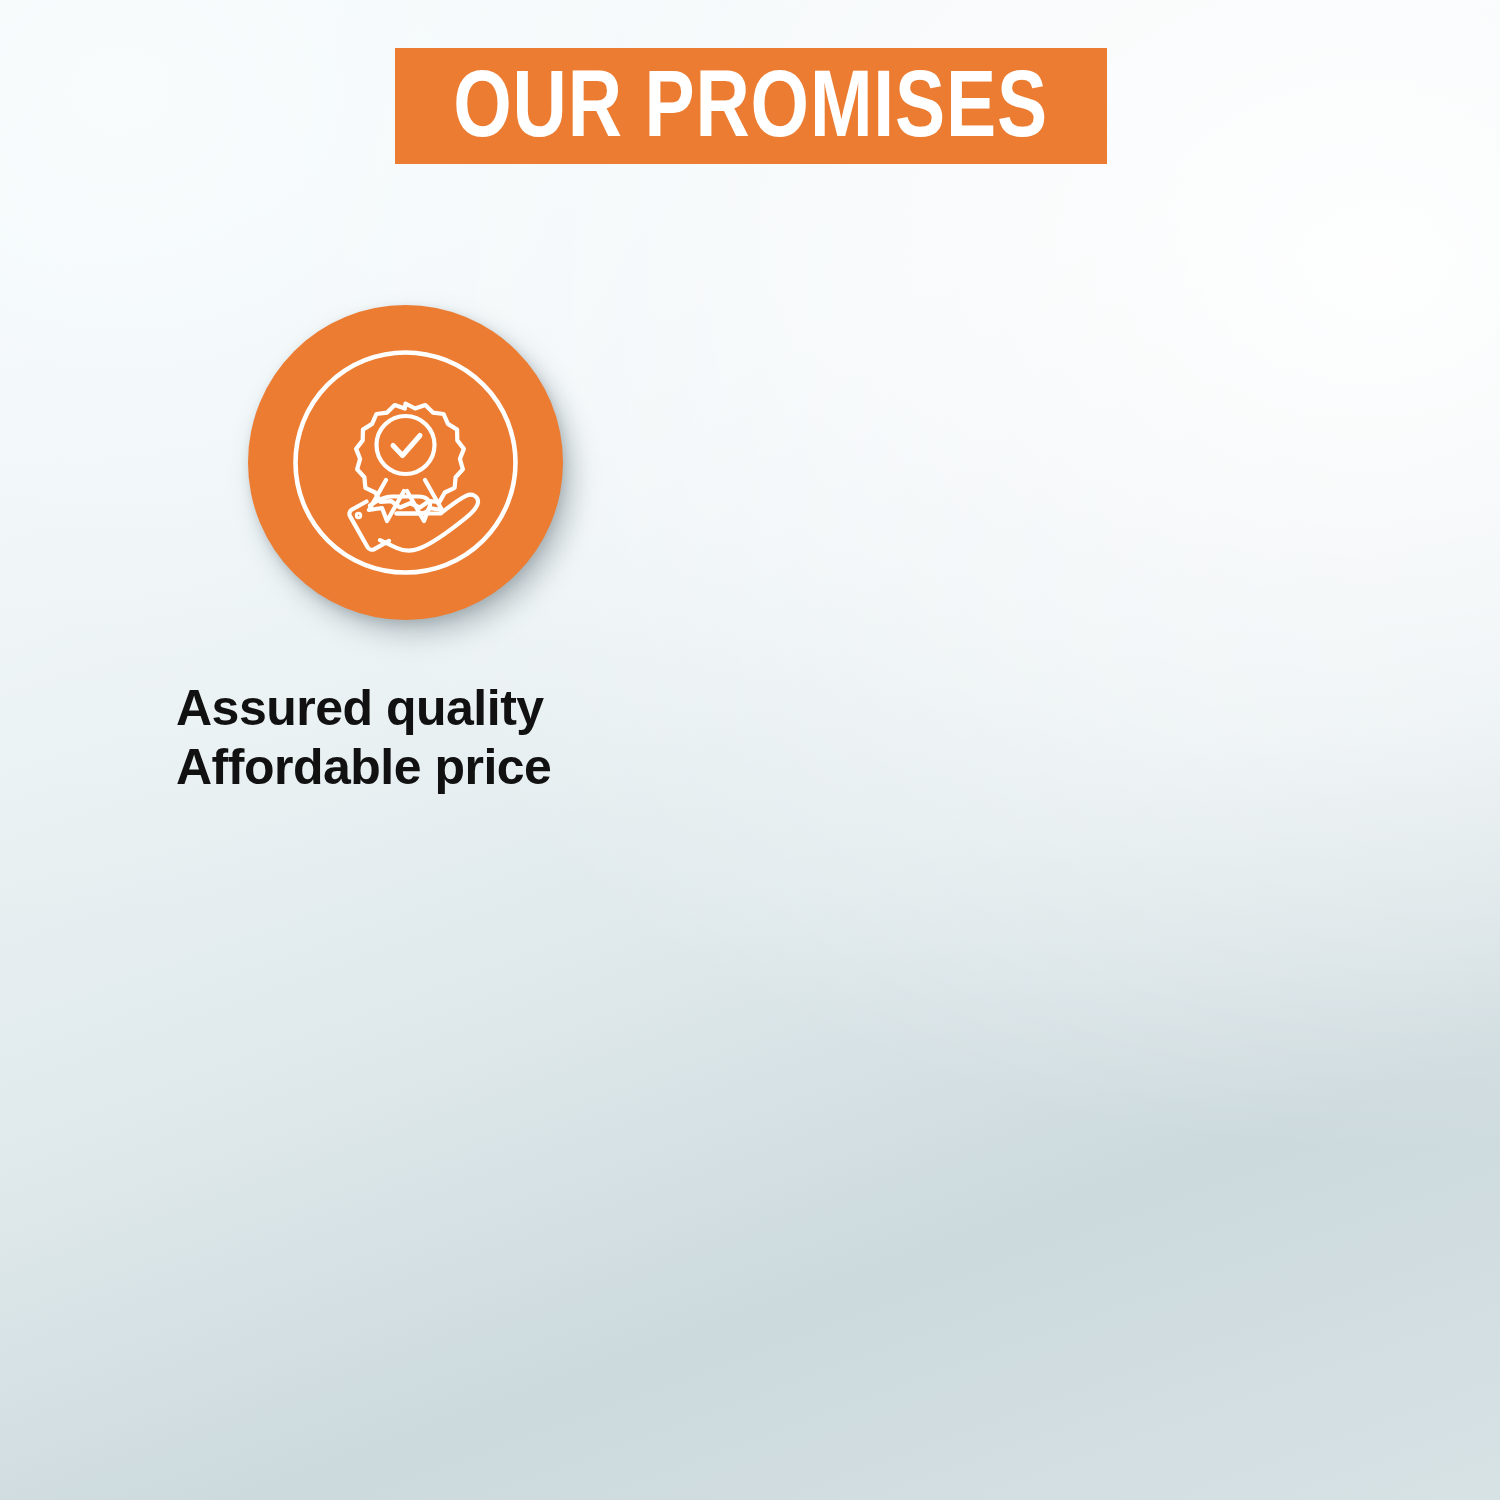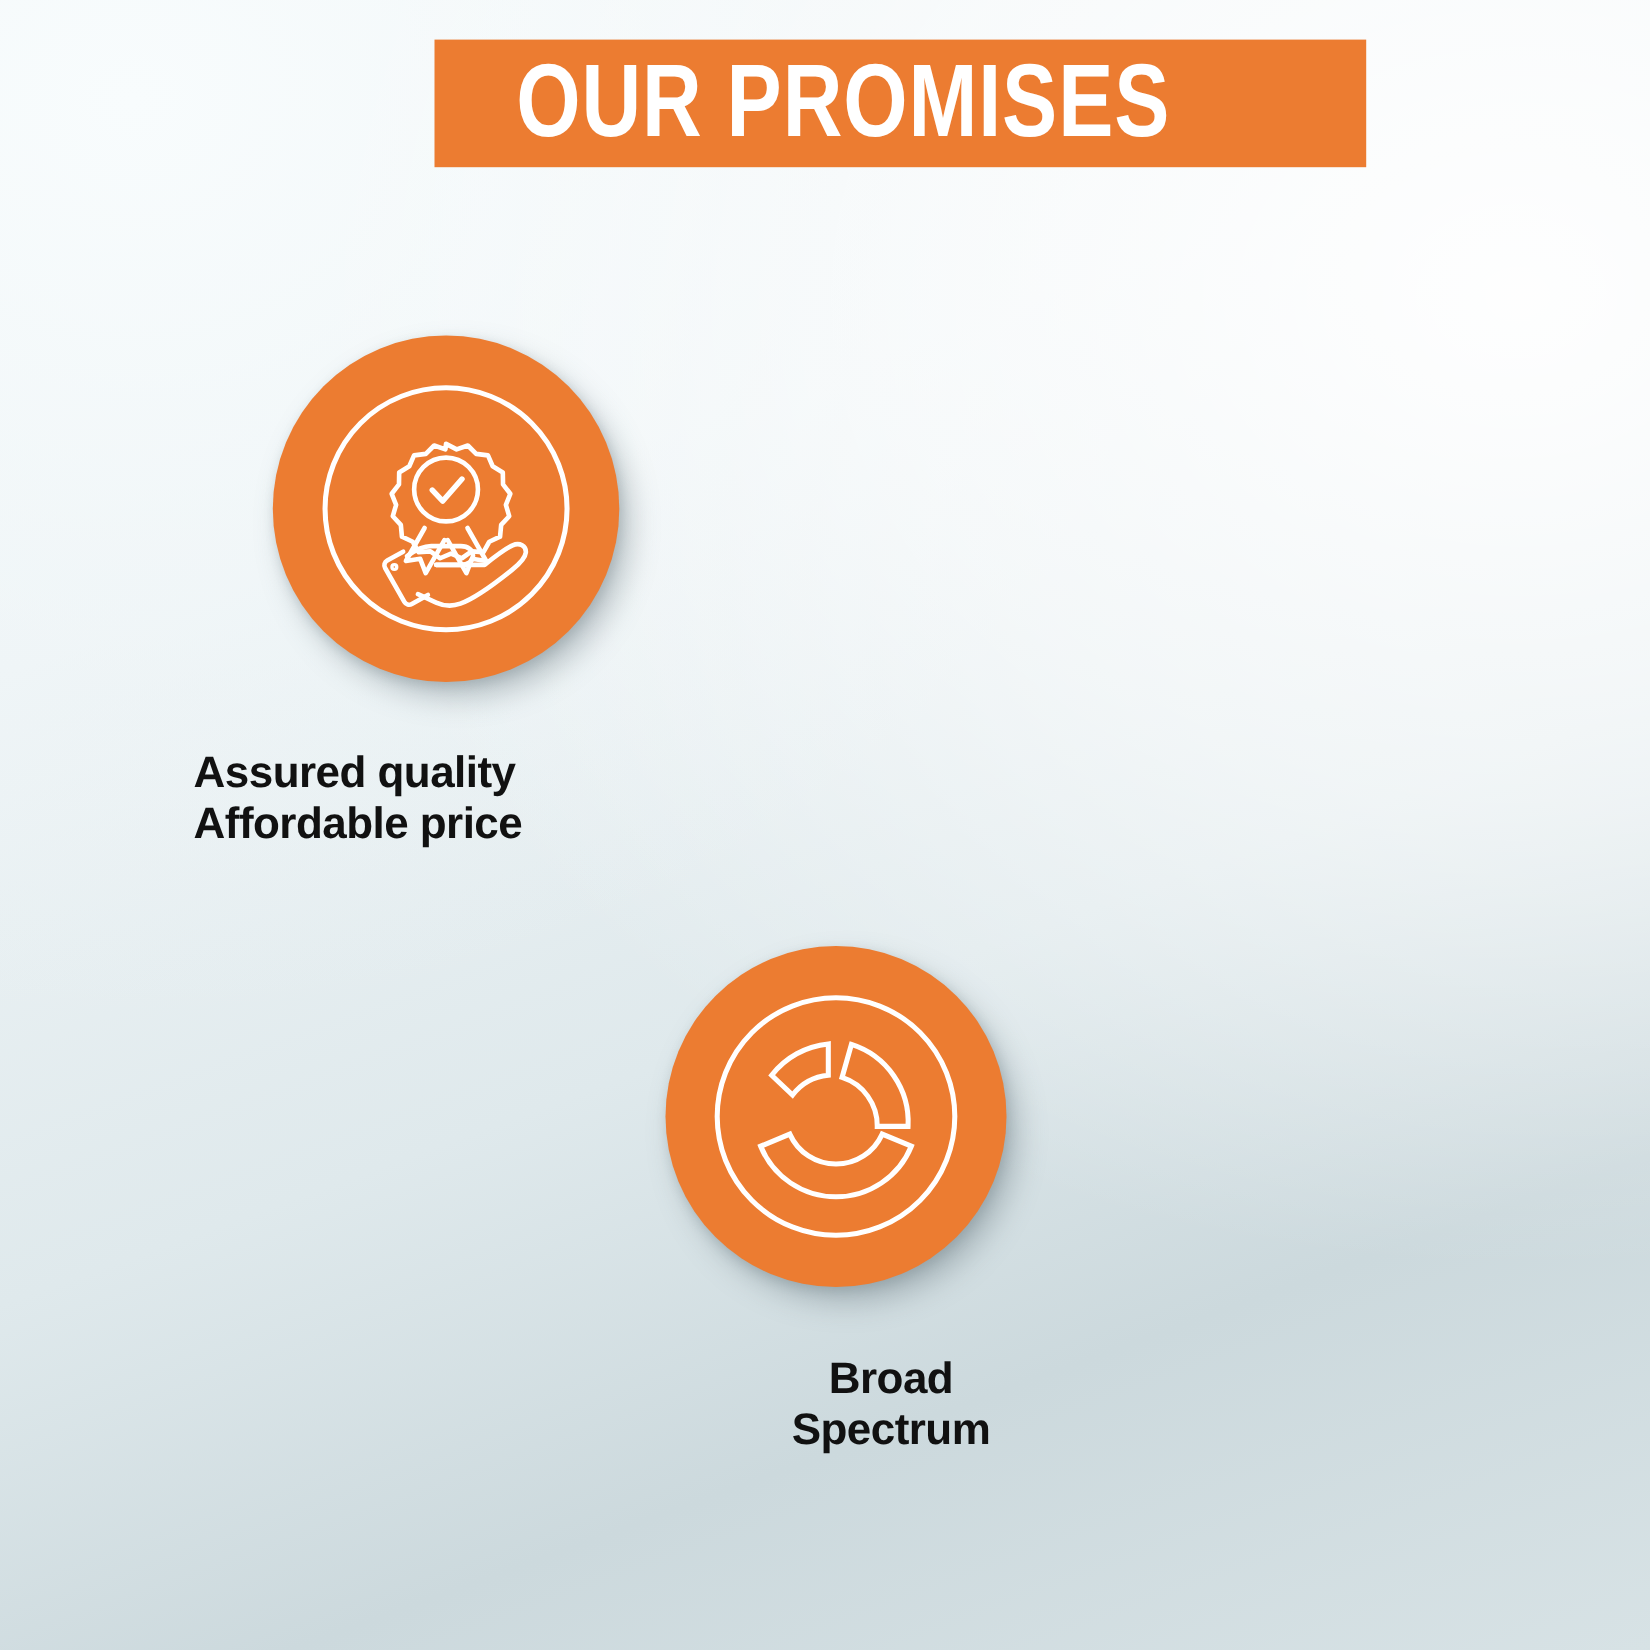--- a/index.html
+++ b/index.html
@@ -23,27 +23,27 @@
       radial-gradient(120% 95% at 92% 18%, rgba(255,255,255,0.95) 0%, rgba(255,255,255,0.55) 32%, rgba(255,255,255,0.0) 62%),
       radial-gradient(95% 80% at 8% 6%, rgba(248,252,253,1) 0%, rgba(240,246,248,0.4) 45%, rgba(240,246,248,0) 70%),
       linear-gradient(160deg, #f3f8f9 0%, #eef4f6 30%, #dfe9ec 58%, #ccd9dd 78%, #d7e2e5 100%);
     overflow: hidden;
   }
 
   
   .banner {
     position: absolute;
     left: 395px;
-    top: 36px;
-    width: 847px;
+    top: 48px;
+    width: 712px;
     height: 116px;
     background: #ec7c31;
     display: flex;
     align-items: center;
-    justify-content: flex-start;
+    justify-content: center;
   }
   .banner-title {
     color: #ffffff;
     font-family: "Liberation Sans Narrow", "Liberation Sans", sans-serif;
     font-weight: 700;
     font-size: 94px;
     line-height: 1;
     letter-spacing: 1px;
     transform: scaleX(0.80);
     transform-origin: center center;
@@ -64,21 +64,21 @@
     display: flex;
     align-items: center;
     justify-content: center;
   }
   .circle svg { display: block; }
 
   .caption {
     color: #111111;
     font-family: "Liberation Sans", sans-serif;
     font-weight: 700;
-    font-size: 40px;
+    font-size: 50px;
     line-height: 1.18;
     letter-spacing: -0.5px;
     white-space: pre-line;
   }
   .caption.left  { text-align: left; }
   .caption.center{ text-align: center; }
 
   
   #promise-1 { left: 248px; top: 305px; width: 640px; }
   #promise-1 .circle { width: 315px; height: 315px; margin-left: 0; }
@@ -123,39 +123,14 @@
         <circle cx="110.5" cy="210.5" r="2.2" stroke-width="3"></circle>
         <path d="M122 200.5 c7 -5 14.5 -9 22 -9 l27 0 c6.5 0 11 3.6 11 8.6 0 5.2 -4.6 8.4 -11 8.4 l-22.5 0"></path>
         <path d="M148.5 208.5 l44 0 c12 -9.5 19 -14.8 25.5 -17.7 6.5 -2.9 12.5 0.6 12 6.5 -0.4 4.6 -4.5 9.4 -12.5 15.8 -16 12.9 -34 26 -47 30.7 -7.5 2.7 -15 2.2 -22 -1 l-16.5 -7.6"></path>
       </svg>
     </div>
     <div class="caption left">Assured quality
 Affordable price</div>
   </div>
 
 
-  <div class="promise" id="promise-3">
-    <div class="circle">
-      <svg width="310" height="310" viewBox="0 0 310 310" fill="none" stroke="#ffffff" stroke-width="4.6" stroke-linecap="butt" stroke-linejoin="miter">
-
-        <circle cx="155" cy="155" r="108" stroke-linecap="round"></circle>
-
-        <path d="M96.5 117.5
-                 A74 74 0 0 1 148 89
-                 L148 117.5
-                 A46 46 0 0 0 115.5 135.5 Z"></path>
-
-        <path d="M169 89.5
-                 A74 74 0 0 1 220.5 164
-                 L192.5 164
-                 A46 46 0 0 0 160.5 119.5 Z"></path>
-
-        <path d="M86.5 182
-                 A74 74 0 0 0 223.5 182
-                 L197 171
-                 A46 46 0 0 1 113 171 Z"></path>
-      </svg>
-    </div>
-    <div class="caption center">Broad
-Spectrum</div>
-  </div>
 
 </div>
 
 </body></html>

